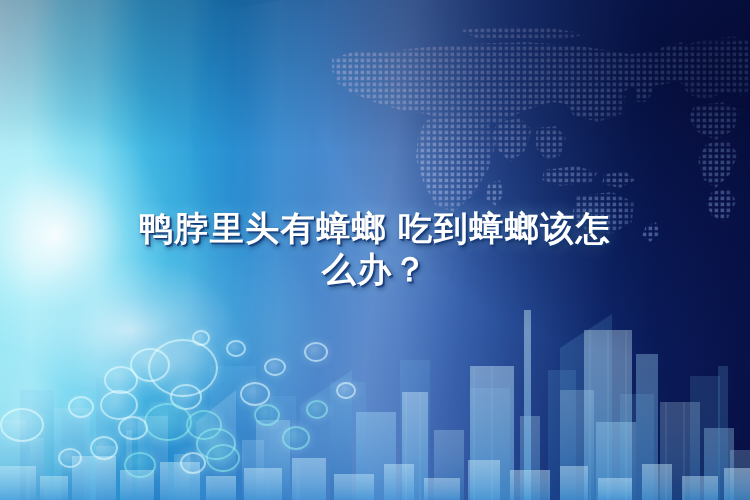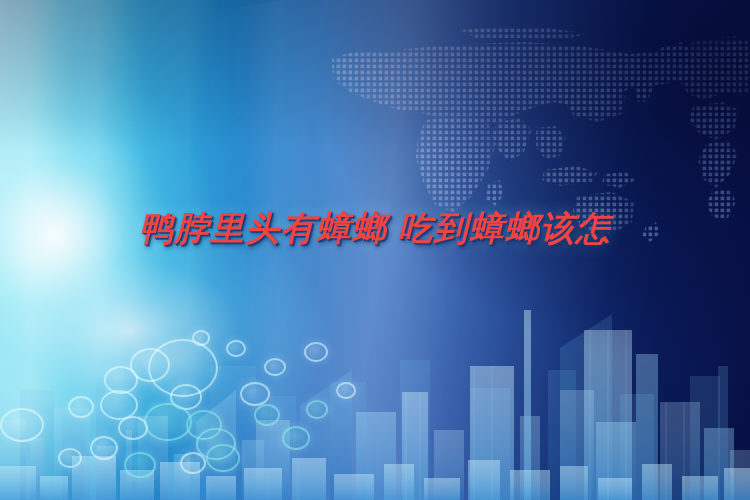--- a/index.html
+++ b/index.html
@@ -152,25 +152,24 @@
   #headline {
     position: absolute;
     left: 0;
     right: 0;
     top: 208px;
     text-align: center;
     z-index: 40;
   }
   .hl-line {
     display: block;
-    color: #ef4444;
+    color: #ffffff;
     font-size: 34px;
     line-height: 41px;
     font-weight: 700;
-    font-style: italic;
     letter-spacing: 1.5px;
     white-space: nowrap;
     text-shadow:
       1px 1px 0 rgba(18,56,120,0.85),
       2px 2px 0 rgba(18,56,120,0.60),
       2px 3px 5px rgba(6,24,70,0.55),
       0 0 16px rgba(150,225,255,0.40);
   }
 </style>
 </head>
@@ -372,15 +371,16 @@
     <div class="bok teal" style="left:306px;top:400px;width:18px;height:15px;"></div>
     <div class="bok" style="left:336px;top:382px;width:16px;height:13px;"></div>
     <div class="bok" style="left:226px;top:340px;width:16px;height:13px;"></div>
     <div class="bok" style="left:192px;top:330px;width:14px;height:12px;"></div>
   </div>
 
   <div class="layer" id="vignette"></div>
 
   <div id="headline">
     <span class="hl-line">鸭脖里头有蟑螂 吃到蟑螂该怎</span>
+    <span class="hl-line">么办？</span>
   </div>
 
 </div>
 
 </body></html>

